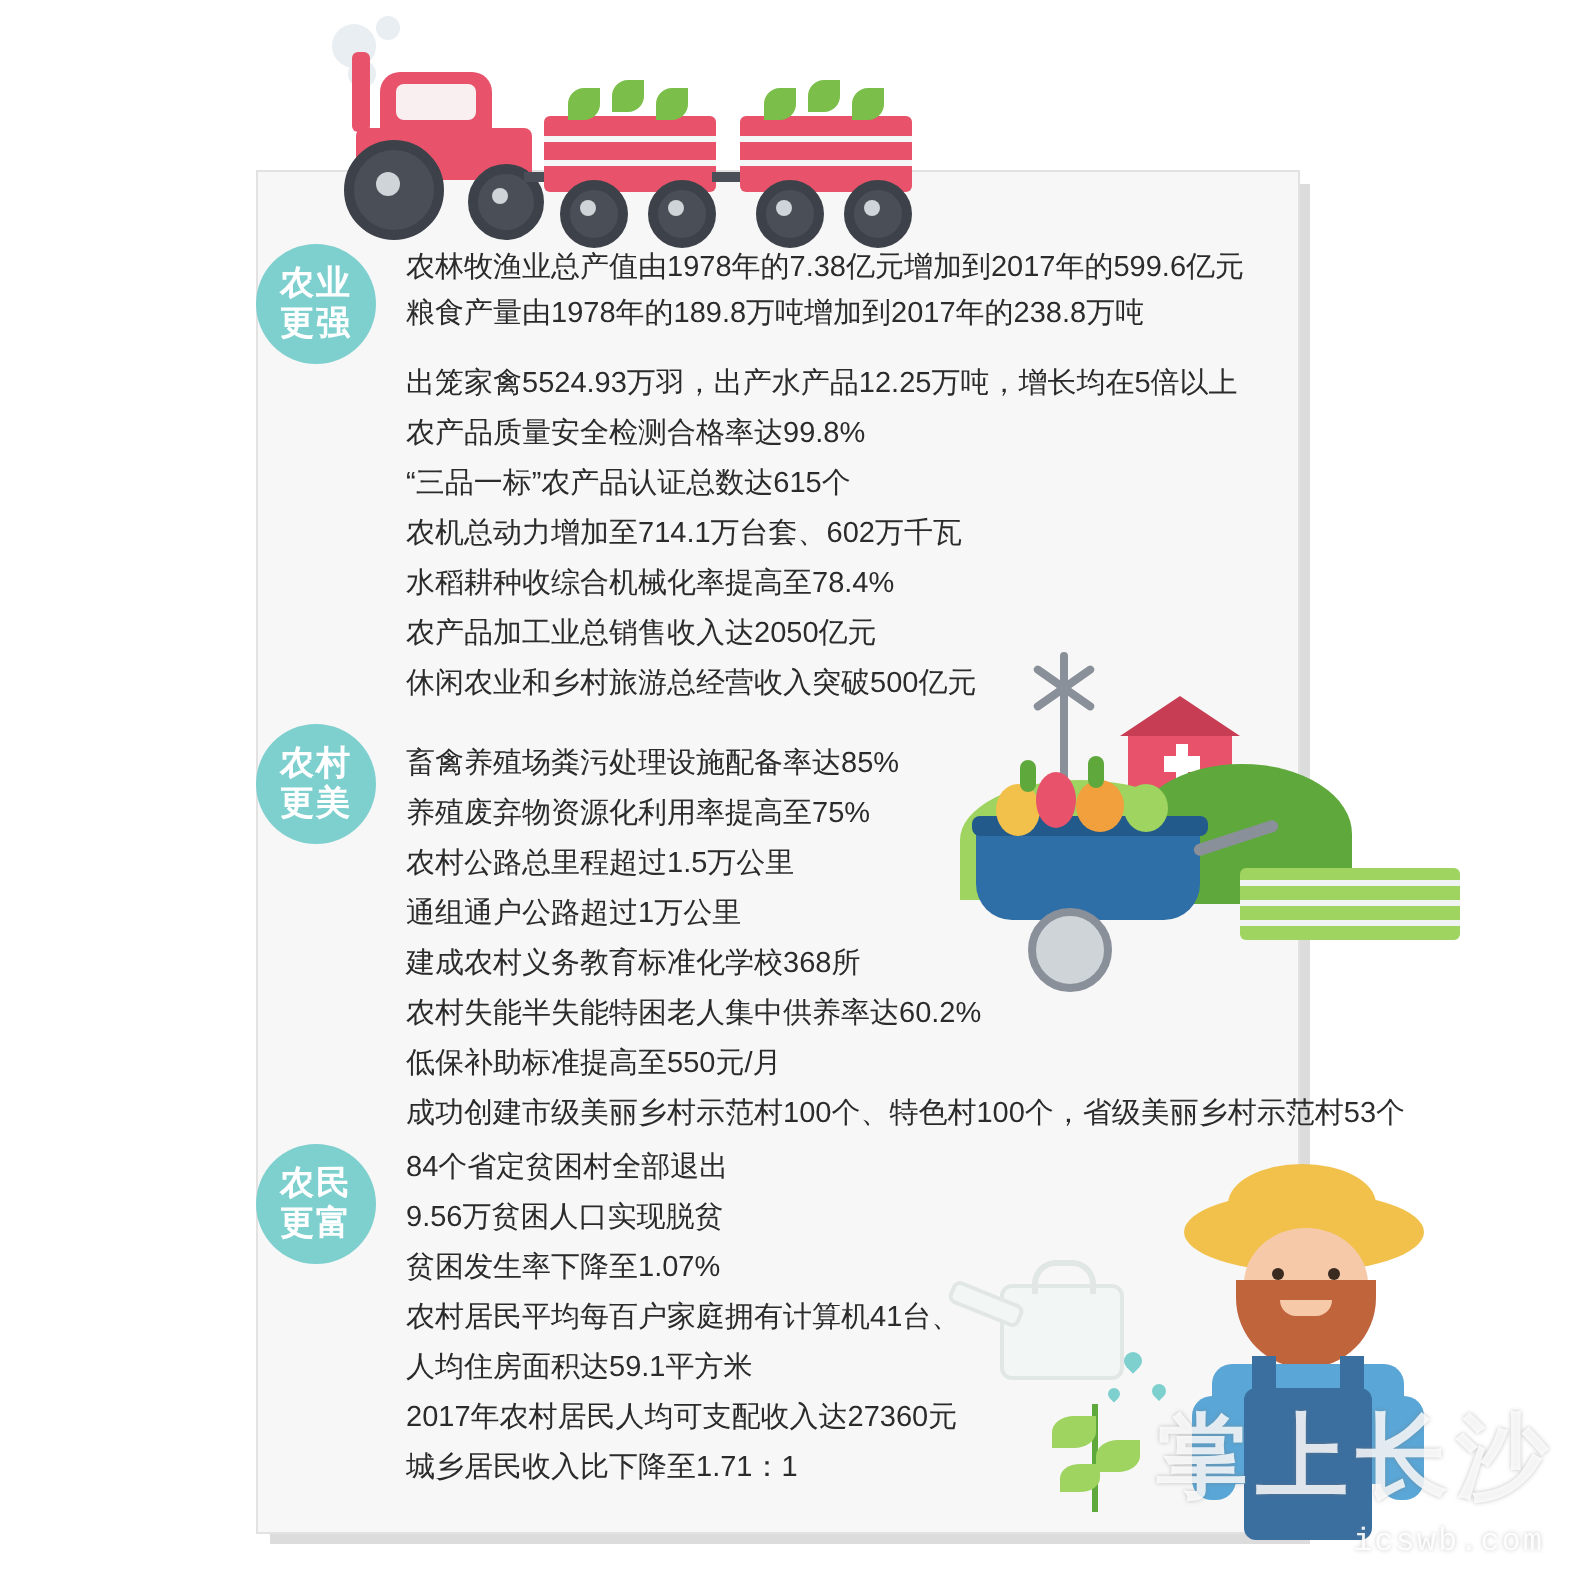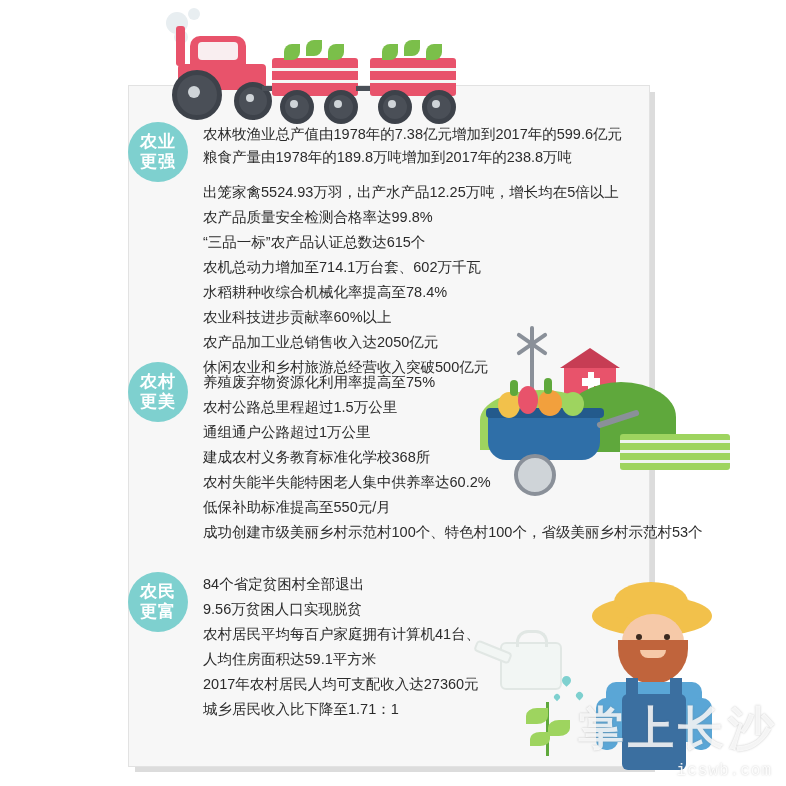--- a/index.html
+++ b/index.html
@@ -335,38 +335,39 @@
 
   <div class="block" id="block-1">
     <p class="lead">农林牧渔业总产值由1978年的7.38亿元增加到2017年的599.6亿元</p>
     <p class="lead">粮食产量由1978年的189.8万吨增加到2017年的238.8万吨</p>
     <div class="gap"></div>
     <p>出笼家禽5524.93万羽，出产水产品12.25万吨，增长均在5倍以上</p>
     <p>农产品质量安全检测合格率达99.8%</p>
     <p>“三品一标”农产品认证总数达615个</p>
     <p>农机总动力增加至714.1万台套、602万千瓦</p>
     <p>水稻耕种收综合机械化率提高至78.4%</p>
-    <p>农业科技进步贡献率60%以上</p>
     <p>农产品加工业总销售收入达2050亿元</p>
     <p>休闲农业和乡村旅游总经营收入突破500亿元</p>
   </div>
 
   <div class="block" id="block-2">
+    <p>畜禽养殖场粪污处理设施配备率达85%</p>
     <p>养殖废弃物资源化利用率提高至75%</p>
     <p>农村公路总里程超过1.5万公里</p>
     <p>通组通户公路超过1万公里</p>
     <p>建成农村义务教育标准化学校368所</p>
     <p>农村失能半失能特困老人集中供养率达60.2%</p>
     <p>低保补助标准提高至550元/月</p>
     <p>成功创建市级美丽乡村示范村100个、特色村100个，省级美丽乡村示范村53个</p>
   </div>
 
   <div class="block" id="block-3">
     <p>84个省定贫困村全部退出</p>
     <p>9.56万贫困人口实现脱贫</p>
+    <p>贫困发生率下降至1.07%</p>
     <p>农村居民平均每百户家庭拥有计算机41台、</p>
     <p>人均住房面积达59.1平方米</p>
     <p>2017年农村居民人均可支配收入达27360元</p>
     <p>城乡居民收入比下降至1.71：1</p>
   </div>
 
   <div id="watermark">掌上长沙</div>
   <div id="watermark-url">icswb.com</div>
 
 </div>

